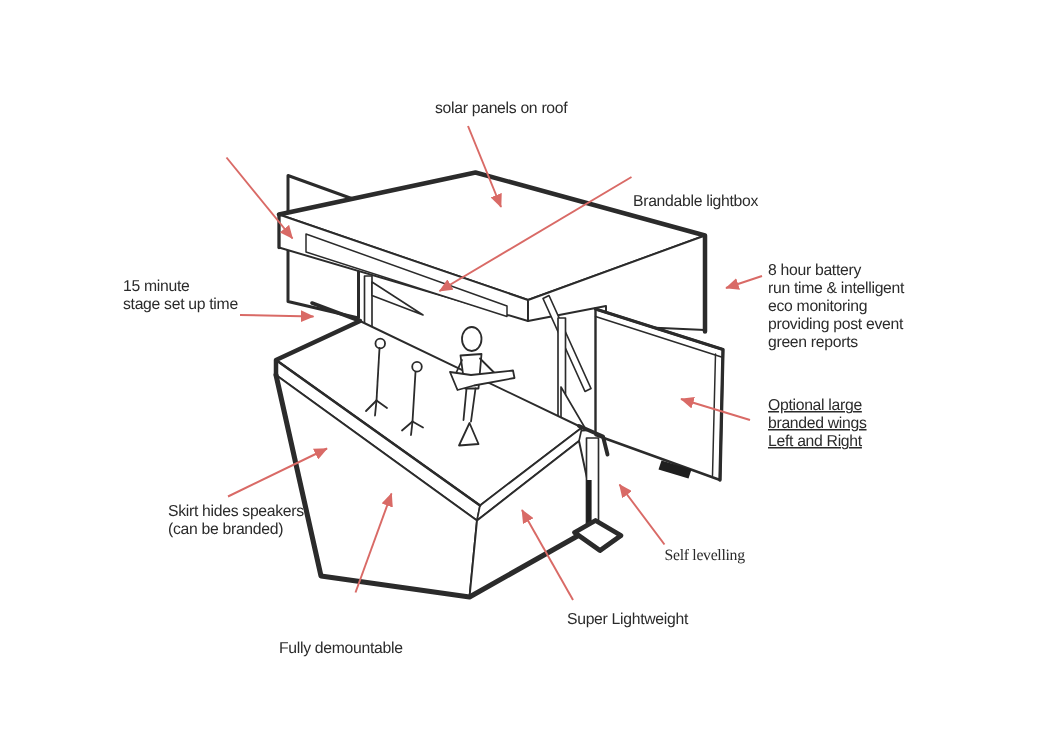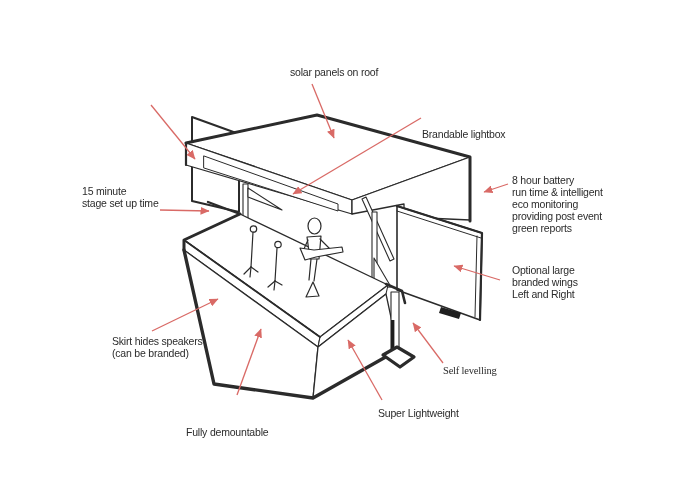--- a/index.html
+++ b/index.html
@@ -131,21 +131,21 @@
 
   <div class="label center" style="left:290px;top:66px;">solar panels on roof</div>
   <div class="label" style="left:422px;top:103px;margin-top:25px;">Brandable lightbox</div>
   <div class="label" style="left:512px;top:151px;margin-top:23px;">8 hour battery
 run time &amp; intelligent
 eco monitoring
 providing post event
 green reports</div>
   <div class="label" style="left:82px;top:185px;">15 minute
 stage set up time</div>
-  <div class="label" style="left:512px;top:264px;">Optional large
+  <div class="label" style="left:512px;top:264px;text-decoration:underline;">Optional large
 branded wings
 Left and Right</div>
   <div class="label" style="left:112px;top:335px;">Skirt hides speakers
 (can be branded)</div>
   <div class="label" style="left:186px;top:398px;margin-top:28px;">Fully demountable</div>
   <div class="label" style="left:356px;top:407px;margin-left:22px;">Super Lightweight</div>
   <div class="label" style="left:443px;top:365px;font-family:Liberation Serif, serif;">Self levelling</div>
 
 </div>
 

